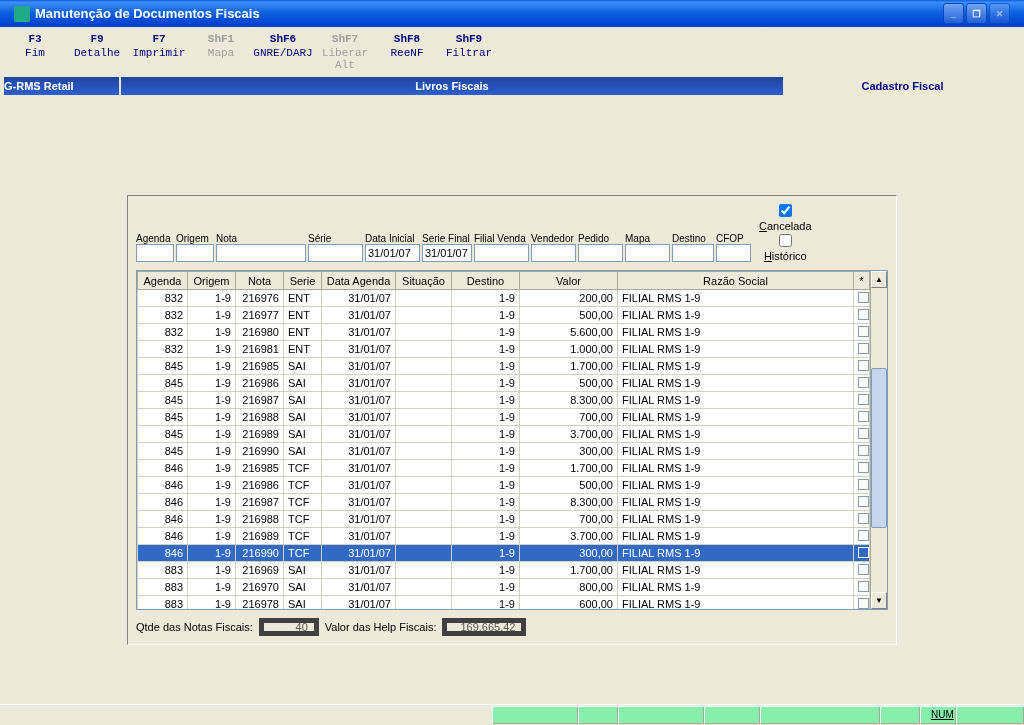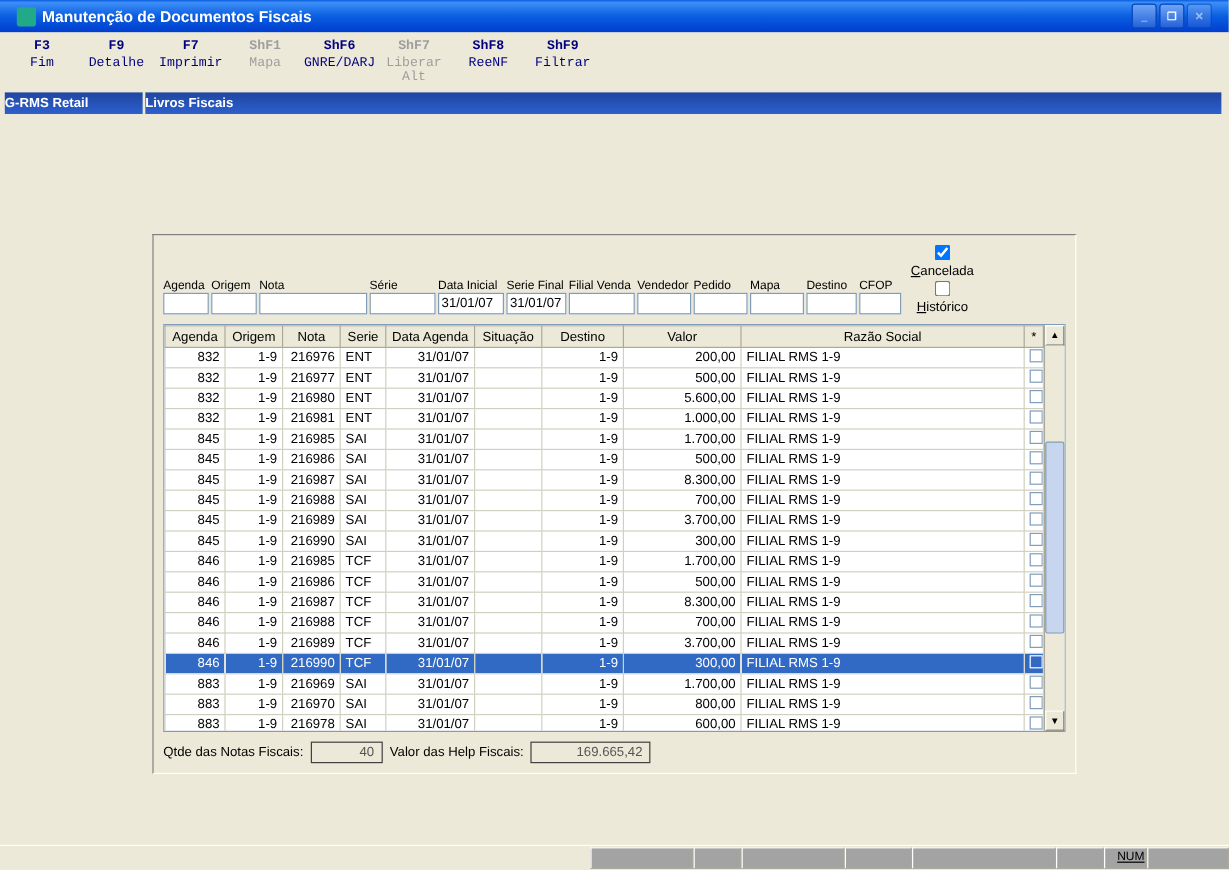--- a/index.html
+++ b/index.html
@@ -13,21 +13,21 @@
   .titlebar-btn.disabled { opacity:.6; }
   
   .toolbar { background: #ece9d8; padding: 6px 4px; display: flex; }
   .toolbar-item { width: 62px; text-align: center; cursor: pointer; font-family: Liberation Mono, monospace; }
   .toolbar-item .key { color: #000080; font-weight: bold; font-size: 11px; }
   .toolbar-item .label { color: #000080; font-size: 11px; margin-top: 2px; }
   .toolbar-item.disabled .key, .toolbar-item.disabled .label { color: #9e9e9e; }
   
   .nav-bar { display:flex; height: 18px; margin: 0 4px; }
   .nav-left { background: linear-gradient(to bottom,#1f46a0,#2e5fcf); color:white; font-weight:bold; width:115px; text-align:left; line-height:18px; font-size:11px; }
-  .nav-center { background: linear-gradient(to bottom,#1f46a0,#2e5fcf); color:white; font-weight:bold; flex:1; line-height:18px; font-size:11px; border-left:2px solid #ece9d8; border-right:2px solid #ece9d8;}
+  .nav-center { background: linear-gradient(to bottom,#1f46a0,#2e5fcf); color:white; font-weight:bold; flex:1; text-align:center; line-height:18px; font-size:11px; border-left:2px solid #ece9d8; border-right:2px solid #ece9d8;}
   .nav-right { background:#ece9d8; color:#000080; font-weight:bold; width:235px; text-align:center;line-height:18px; font-size:11px; }
   
   .main-panel { margin: 100px auto 0; width: 770px; border: 1px solid #808080; border-right-color:#fff; border-bottom-color:#fff; padding: 8px; background:#ece9d8; }
   
   .filter-row { display:flex; gap:2px; align-items:flex-end; margin-bottom:8px; flex-wrap:nowrap; }
   .filter-field { display:flex; flex-direction:column; }
   .filter-field label { font-size:10px; color:#000; white-space:nowrap; }
   .filter-field input { border:1px solid #7f9db9; background:white; height:18px; font-size:11px; padding:0 2px; font-family:inherit; }
   .checkbox-group { display:flex; flex-direction:column; gap:2px; margin-left:6px; }
   .checkbox-row { display:flex; align-items:center; gap:3px; font-size:11px;flex-direction:column; }
@@ -44,24 +44,24 @@
   tr.sel td { background:#316ac5; color:white; }
   .chkcell { text-align:center; }
   .chkcell .chk { display:inline-block; width:11px; height:11px; border:1px solid #7f9db9; background:white; }
   tr.sel .chkcell .chk { border-color:#fff; background:#316ac5; }
   .scrollbar { width:17px; background:#ece9d8; border-left:1px solid #aca899; display:flex; flex-direction:column; }
   .sb-btn { height:17px; background:#ece9d8; border:1px solid #fff; border-right-color:#808080; border-bottom-color:#808080; text-align:center; font-size:8px; line-height:15px; cursor:pointer;}
   .sb-track { flex:1; background:#ece9d8; position:relative; }
   .sb-thumb { position:absolute; left:0; right:0; top:80px; height:160px; background:#c8d5ef; border:1px solid #7f9db9; border-radius:2px; }
   
   .summary-row { display:flex; align-items:center; gap:6px; margin-top:8px; font-size:11px; }
-  .summary-row input { border:1px solid #404040; background:#ece9d8; height:18px; font-size:11px; text-align:right; padding:0 6px; color:#555; }
+  .summary-row input { border:5px solid #404040; background:#ece9d8; height:18px; font-size:11px; text-align:right; padding:0 6px; color:#555; }
   
   .statusbar { position:absolute; bottom:0; left:0; right:0; height:21px; background:#ece9d8; border-top:1px solid #fff; display:flex; justify-content:flex-end; align-items:center; gap:0; }
-  .status-cell { border:1px solid #aca899; border-top-color:#fff; border-left-color:#fff; padding:2px 10px; font-size:10px; background:#a3a3a3; height:18px;text-decoration:underline; }
+  .status-cell { border:1px solid #aca899; border-top-color:#fff; border-left-color:#fff; padding:2px 10px; font-size:10px; background:#86efac; height:18px;text-decoration:underline; }
 </style>
 </head>
 <body>
 
 <div class="titlebar">
   <div class="titlebar-icon"></div>
   <div class="titlebar-title">Manutenção de Documentos Fiscais</div>
   <div class="titlebar-buttons">
     <div class="titlebar-btn">_</div>
     <div class="titlebar-btn">❐</div>
@@ -100,20 +100,21 @@
     </div>
     <div class="toolbar-item">
       <div class="key">ShF9</div>
       <div class="label">Filtrar</div>
     </div>
   </div>
 
 <div class="nav-bar">
   <div class="nav-left">G-RMS Retail</div>
   <div class="nav-center">Livros Fiscais</div>
+  <div class="nav-right">Cadastro Fiscal</div>
 </div>
 
 <div class="main-panel">
 
   <div class="filter-row">
     <div class="filter-field">
         <label>Agenda</label>
         <input style="width: 38px;" value="">
       </div>
     <div class="filter-field">
@@ -439,21 +440,21 @@
           <div class="sb-thumb"></div>
         </div>
       <div class="sb-btn">▼</div>
     </div>
   </div>
 
   <div class="summary-row">
     <span>Qtde das Notas Fiscais:</span>
     <input readonly="" style="width: 60px;" value="40">
     <span>Valor  das Help Fiscais:</span>
-    <input readonly="" style="width: 100px;" value="169.665,42">
+    <input readonly="" style="width: 84px;" value="169.665,42">
   </div>
 </div>
 
 <div class="statusbar">
   <div class="status-cell" style="width:86px"></div>
   <div class="status-cell" style="width:40px"></div>
   <div class="status-cell" style="width:86px"></div>
   <div class="status-cell" style="width:56px"></div>
   <div class="status-cell" style="width:120px"></div>
   <div class="status-cell" style="width:40px"></div>

